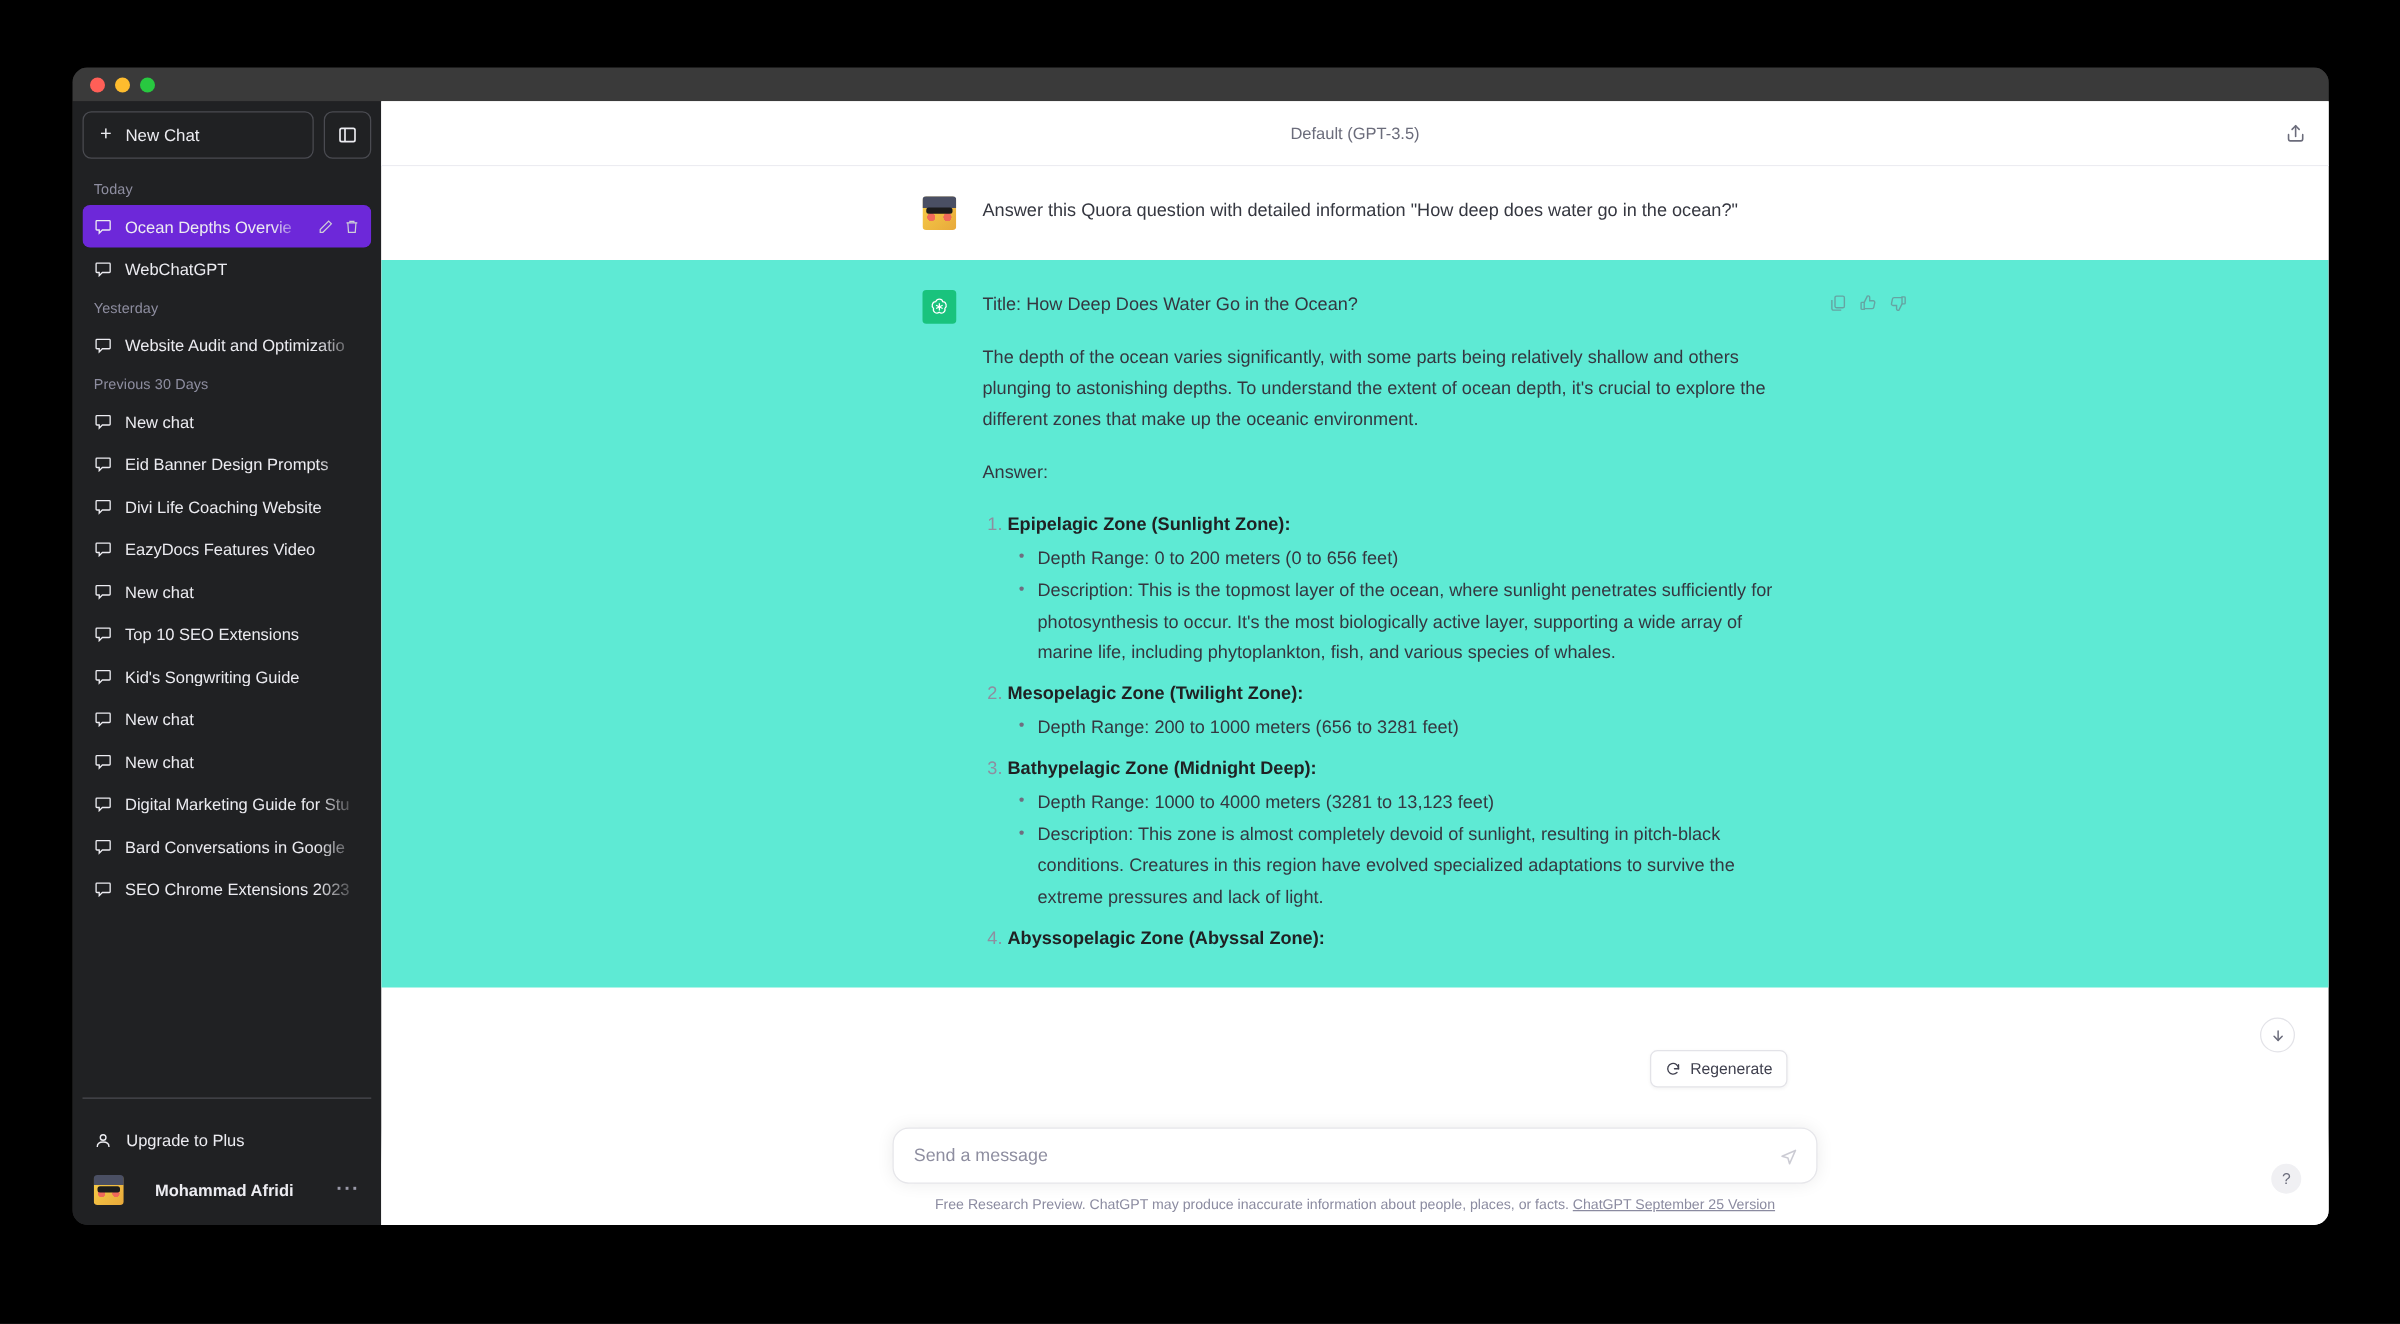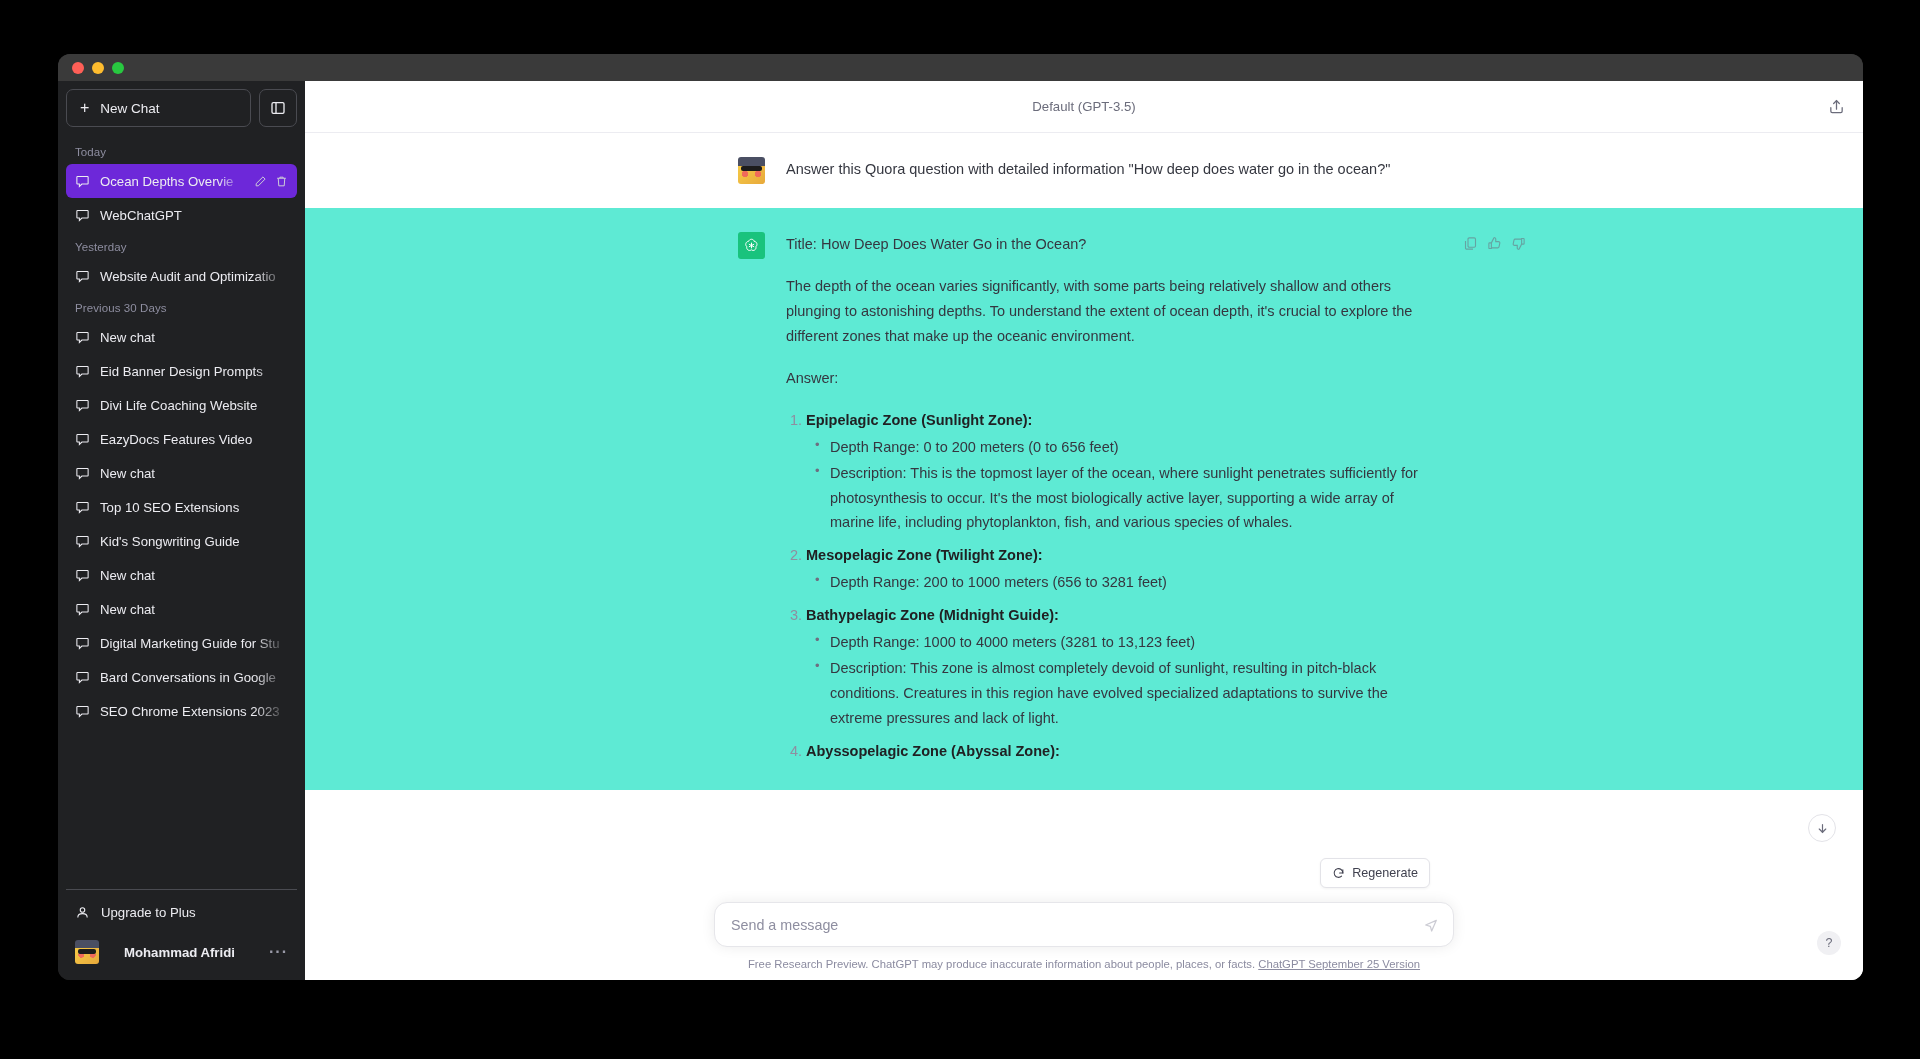--- a/index.html
+++ b/index.html
@@ -105,21 +105,21 @@
     position: relative;
     -webkit-mask-image: linear-gradient(to right, #000 82%, transparent 100%);
     mask-image: linear-gradient(to right, #000 82%, transparent 100%);
   }
   .item-actions { display: none; gap: 8px; align-items: center; flex: 0 0 auto; }
   .chat-item.active .item-actions { display: flex; }
 
   #sidebar-bottom {
     flex: 0 0 auto;
     border-top: 1px solid #4a4b51;
-    padding-top: 4px;
+    padding-top: 15px;
   }
   #upgrade-row {
     height: 36px;
     display: flex; align-items: center; gap: 11px;
     padding: 0 9px;
     border-radius: 6px;
     color: #ececf1;
     font-size: 13.2px;
     cursor: pointer;
   }
@@ -249,21 +249,21 @@
     margin: 0 auto;
     padding: 0 24px;
     display: flex;
     justify-content: flex-end;
     height: 0;
     position: relative;
   }
   #regenerate-btn {
     position: absolute;
     right: 24px;
-    bottom: 14px;
+    bottom: 32px;
     background: #fff;
     border: 1px solid #e3e3e8;
     border-radius: 6px;
     height: 30px;
     padding: 0 11px;
     display: flex; align-items: center; gap: 7px;
     font-size: 12.6px;
     color: #40414f;
     cursor: pointer;
     box-shadow: 0 1px 3px rgba(0,0,0,0.05);
@@ -540,21 +540,21 @@
                     <li>Description: This is the topmost layer of the ocean, where sunlight penetrates sufficiently for photosynthesis to occur. It's the most biologically active layer, supporting a wide array of marine life, including phytoplankton, fish, and various species of whales.</li>
                   </ul>
                 </li>
                 <li>
                   <span class="zone-title">Mesopelagic Zone (Twilight Zone):</span>
                   <ul>
                     <li>Depth Range: 200 to 1000 meters (656 to 3281 feet)</li>
                   </ul>
                 </li>
                 <li>
-                  <span class="zone-title">Bathypelagic Zone (Midnight Guide):</span>
+                  <span class="zone-title">Bathypelagic Zone (Midnight Deep):</span>
                   <ul>
                     <li>Depth Range: 1000 to 4000 meters (3281 to 13,123 feet)</li>
                     <li>Description: This zone is almost completely devoid of sunlight, resulting in pitch-black conditions. Creatures in this region have evolved specialized adaptations to survive the extreme pressures and lack of light.</li>
                   </ul>
                 </li>
                 <li>
                   <span class="zone-title">Abyssopelagic Zone (Abyssal Zone):</span>
                 </li>
               </ol>
             </div>

